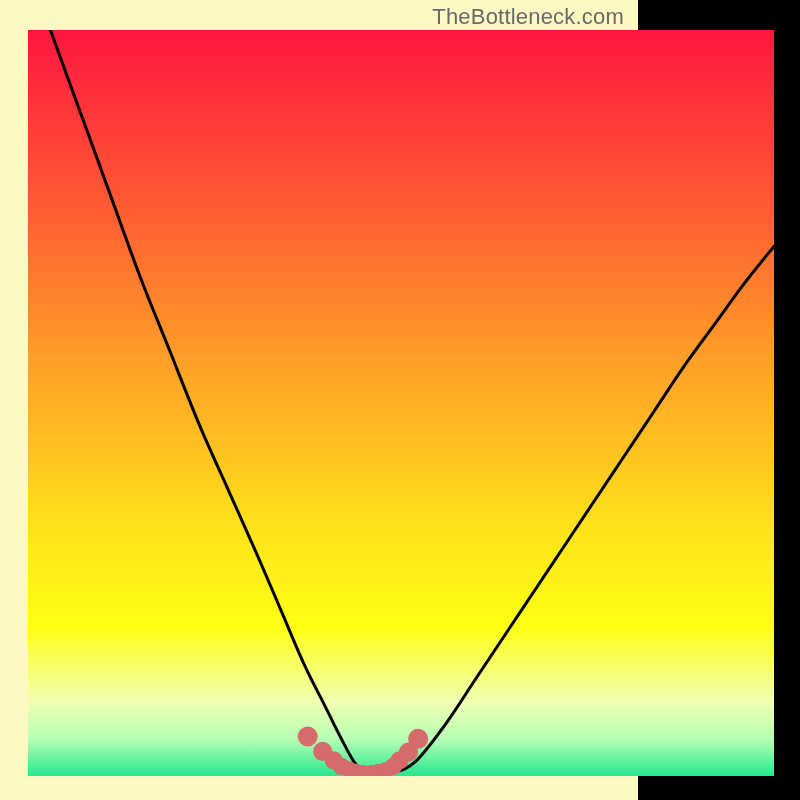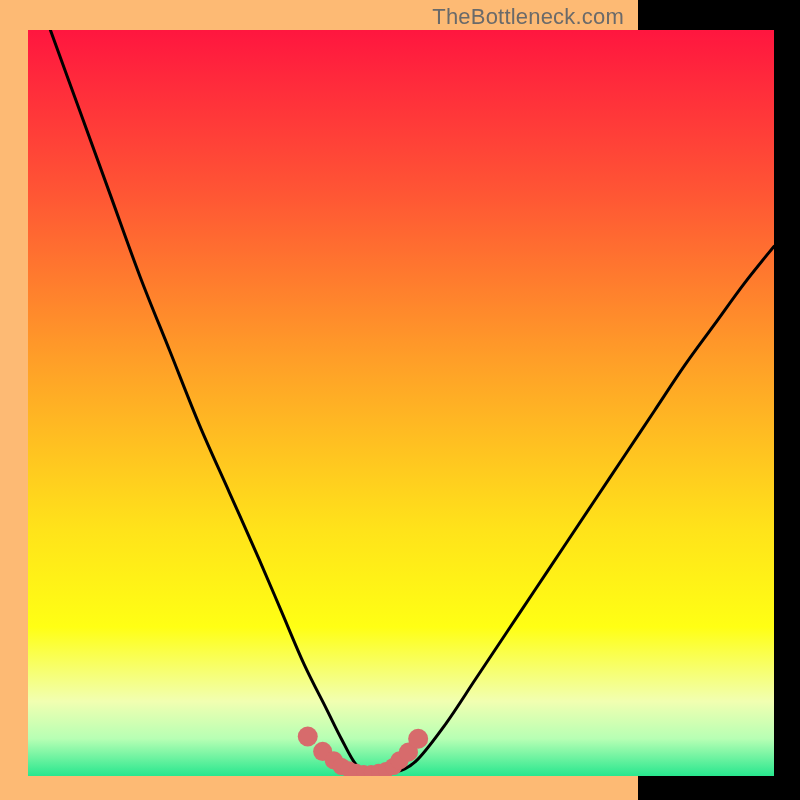--- a/index.html
+++ b/index.html
@@ -10,21 +10,21 @@
     background: #000;
     overflow: hidden;
     font-family: Arial, Helvetica, sans-serif;
   }
   .frame {
     position: absolute;
     left: 0;
     top: 0;
     width: 638px;
     height: 800px;
-    background: #fdba74;
+    background: #fef9c3;
   }
   .plot {
     position: absolute;
     left: 28px;
     top: 30px;
     width: 746px;
     height: 746px;
   }
   .attribution {
     position: absolute;

